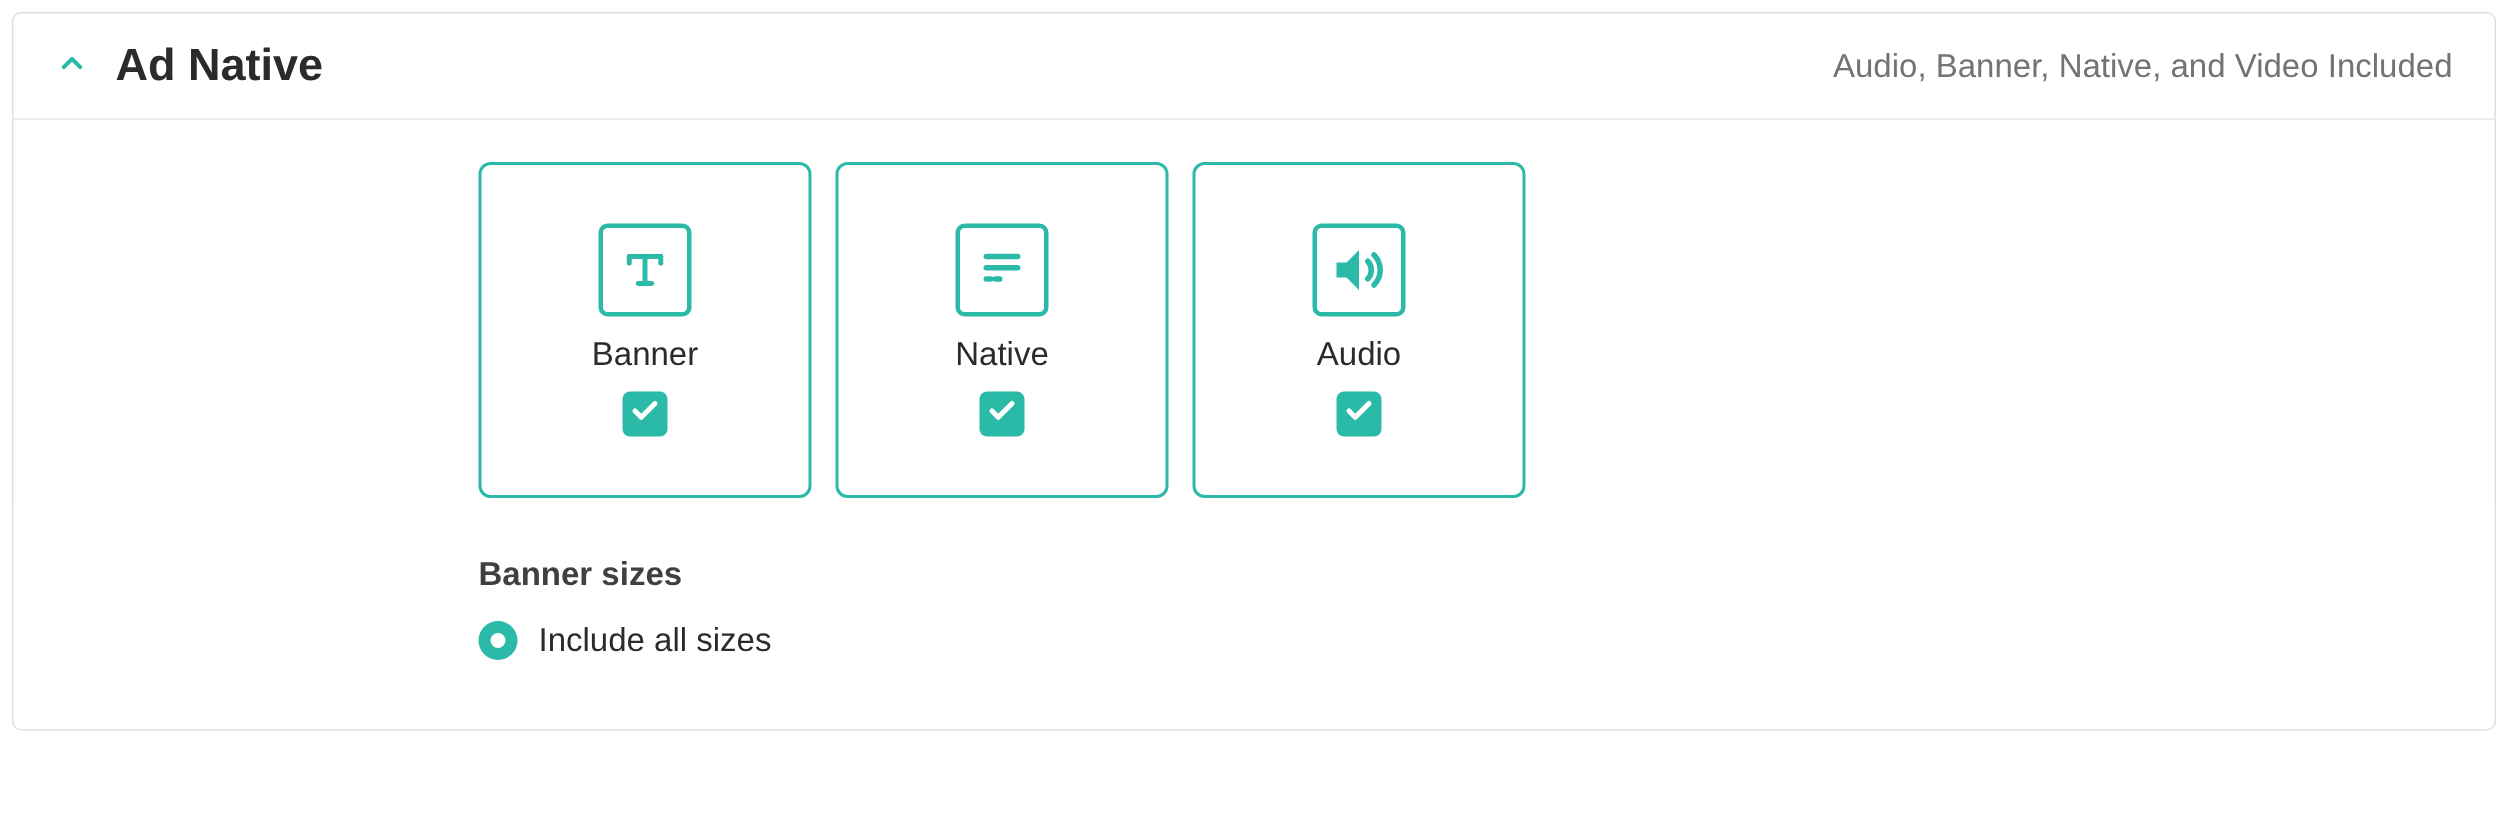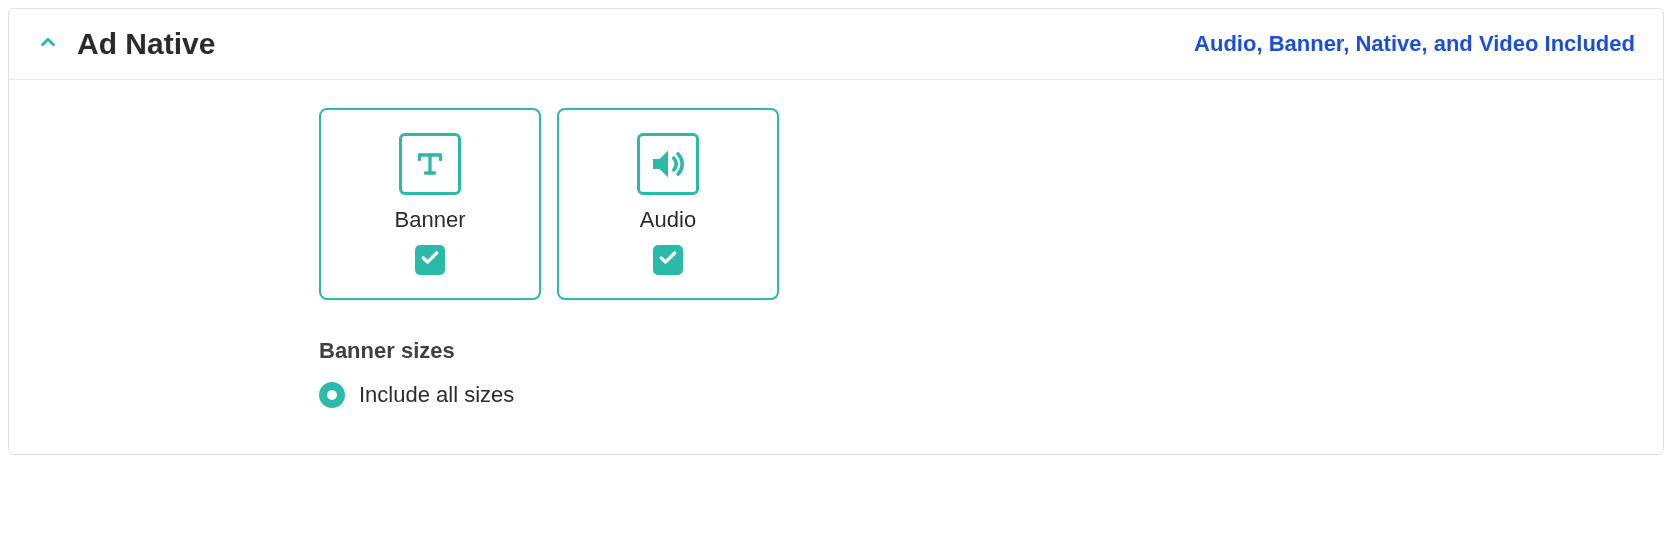--- a/index.html
+++ b/index.html
@@ -35,34 +35,34 @@
       color: #2bb9a8;
       cursor: pointer;
     }
     .panel-title {
       font-size: 30px;
       font-weight: 700;
       color: #2b2b2b;
     }
     .panel-summary {
       font-size: 22px;
-      font-weight: 700;
-      color: #1d4ed8;
+      font-weight: 400;
+      color: #737373;
     }
     .panel-body {
       padding: 28px 40px 32px 40px;
     }
     .cards {
       display: flex;
       gap: 16px;
       margin-left: 270px;
     }
     .card {
       width: 222px;
-      height: 192px;
+      height: 224px;
       border: 2px solid #2bb9a8;
       border-radius: 8px;
       display: flex;
       flex-direction: column;
       align-items: center;
       justify-content: center;
       gap: 12px;
       cursor: pointer;
       background: #fff;
     }
@@ -170,20 +170,37 @@
         <div class="check-square">
           <span>
             <svg width="20" height="20" viewBox="0 0 24 24" fill="none" stroke="currentColor" stroke-width="4" stroke-linecap="round" stroke-linejoin="round">
                 <polyline points="20 6 9 17 4 12"></polyline>
               </svg>
           </span>
         </div>
       </div>
 
 
+      <div class="card">
+        <div class="card-icon">
+          <svg width="36" height="36" viewBox="0 0 24 24" fill="none" stroke="currentColor" stroke-width="2.4" stroke-linecap="round">
+              <line x1="5" y1="6" x2="19" y2="6"></line>
+              <line x1="5" y1="11" x2="19" y2="11"></line>
+              <line x1="5" y1="16" x2="13" y2="16" stroke-dasharray="2 2"></line>
+            </svg>
+        </div>
+        <div class="card-label">Native</div>
+        <div class="check-square">
+          <span>
+            <svg width="20" height="20" viewBox="0 0 24 24" fill="none" stroke="currentColor" stroke-width="4" stroke-linecap="round" stroke-linejoin="round">
+                <polyline points="20 6 9 17 4 12"></polyline>
+              </svg>
+          </span>
+        </div>
+      </div>
 
       <div class="card">
         <div class="card-icon">
           <svg width="40" height="40" viewBox="0 0 24 24" fill="none" stroke="currentColor" stroke-width="2.2" stroke-linecap="round" stroke-linejoin="round">
               <polygon points="3 9 7 9 12 4 12 20 7 15 3 15" fill="currentColor" stroke="none"></polygon>
               <path d="M15.5 8.5a5 5 0 0 1 0 7"></path>
               <path d="M18 6a8.5 8.5 0 0 1 0 12"></path>
             </svg>
         </div>
         <div class="card-label">Audio</div>

